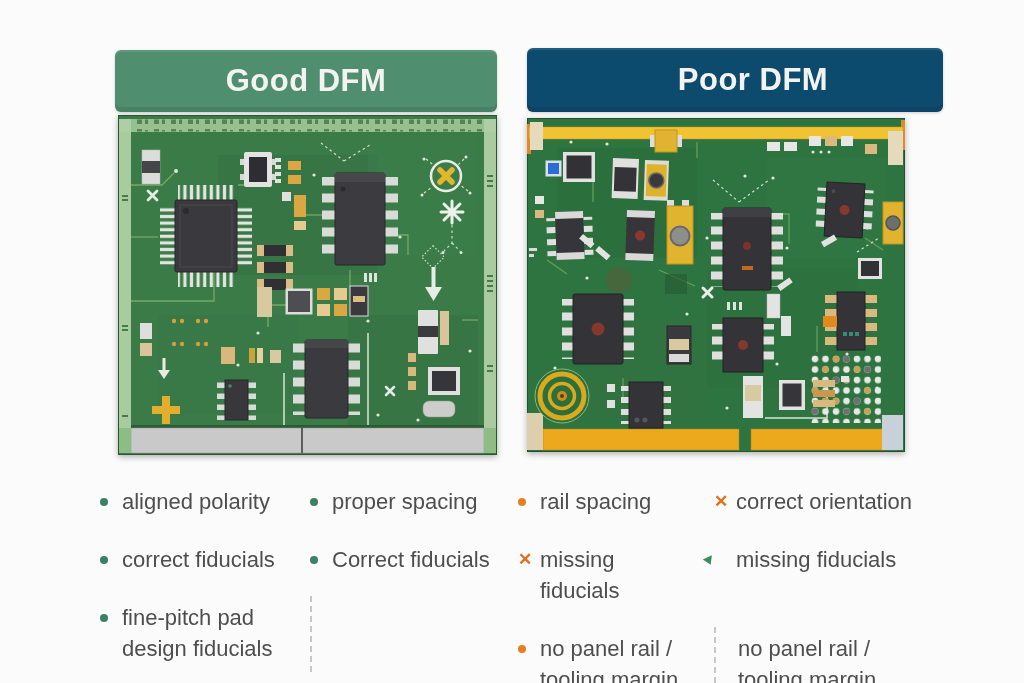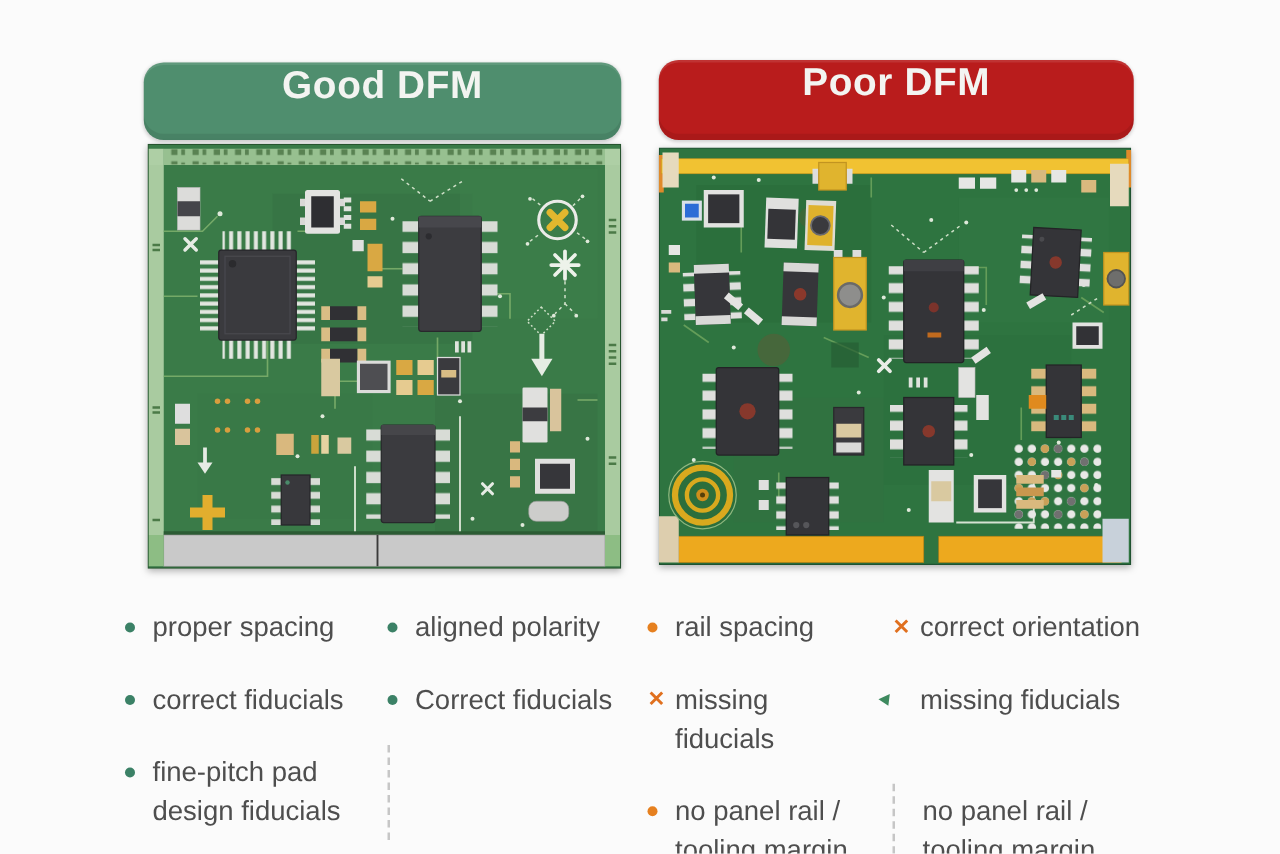--- a/index.html
+++ b/index.html
@@ -1,21 +1,21 @@
 <!DOCTYPE html>
 <html style="--good-dot: #3b8166; --poor-dot: #e6801f; --x-color: #e0701f;"><head>
 <meta charset="utf-8">
 <title>DFM Comparison</title>
 <style>
   html,body{margin:0;padding:0;}
   body{background:#fbfbfb;font-family:"Liberation Sans",sans-serif;}
   .stage{position:relative;width:1024px;height:683px;overflow:hidden;background:#fbfbfb;}
 
-  .banner{position:absolute;display:flex;align-items:flex-start;justify-content:center;
-    border-radius:16px;color:#f3f4f1;font-weight:bold;font-size:31px;letter-spacing:.5px;
+  .banner{position:absolute;display:flex;align-items:center;justify-content:center;
+    border-radius:6px;color:#f3f4f1;font-weight:bold;font-size:31px;letter-spacing:.5px;
     box-shadow:inset 0 -5px 0 rgba(0,0,0,.08), inset 0 2px 0 rgba(255,255,255,.10), 0 1px 3px rgba(0,0,0,.18);}
   .banner.good{left:115px;top:50px;width:382px;height:62px;background:#4f8e6e;}
   .banner.poor{left:527px;top:48px;width:380px;height:64px;background:#e6892f;}
 
   svg.pcb{position:absolute;filter:drop-shadow(0 2px 3px rgba(0,0,0,.30));}
   svg.good-pcb{left:118px;top:115px;width:379px;height:340px;}
   svg.poor-pcb{left:527px;top:118px;width:378px;height:334px;}
 
   ul.bullets{position:absolute;display:grid;grid-auto-flow:row;row-gap:27px;
     list-style:none;margin:0;padding:0;font-size:22px;line-height:31px;color:#4e4e4e;}
@@ -33,21 +33,21 @@
     border-top:8px solid #3e8a5f;display:inline-block;margin:13px 0 0 5px;transform:rotate(-25deg);flex:0 0 auto;}
 </style>
 </head>
 <body>
 
 <div class="stage" style="background: rgb(251, 251, 251);">
 
   <div class="banner good" style="background: rgb(79, 142, 110);">
     <span>Good DFM</span>
   </div>
-  <div class="banner poor" style="background: #b91c1c;">
+  <div class="banner poor" style="background: #0c4a6e; padding-left: 36px;">
     <span>Poor DFM</span>
   </div>
 
   <svg class="pcb good-pcb" viewBox="0 0 379 340">
     <defs>
       <pattern id="glPinsH" patternUnits="userSpaceOnUse" width="6.6" height="15">
           <rect x="1.7" y="0" width="3.2" height="15" fill="#e2e6e0"></rect>
         </pattern>
       <pattern id="glPinsV" patternUnits="userSpaceOnUse" width="15" height="6.6">
           <rect x="0" y="1.7" width="15" height="3.2" fill="#e2e6e0"></rect>
@@ -523,25 +523,25 @@
     <g fill="#dfe3dd">
       <rect x="200" y="184" width="3" height="8"></rect>
         <rect x="206" y="184" width="3" height="8"></rect>
         <rect x="212" y="184" width="3" height="8"></rect>
     </g>
   </svg>
 
   <ul class="bullets good">
       <li class="bullet-item">
         <span class="marker dot"></span>
+        <span class="btext">aligned polarity</span>
+      </li>
+      <li class="bullet-item">
+        <span class="marker dot"></span>
         <span class="btext">proper spacing</span>
-      </li>
-      <li class="bullet-item">
-        <span class="marker dot"></span>
-        <span class="btext">aligned polarity</span>
       </li>
       <li class="bullet-item">
         <span class="marker dot"></span>
         <span class="btext">correct fiducials</span>
       </li>
       <li class="bullet-item">
         <span class="marker dot"></span>
         <span class="btext">Correct fiducials</span>
       </li>
       <li class="bullet-item">

